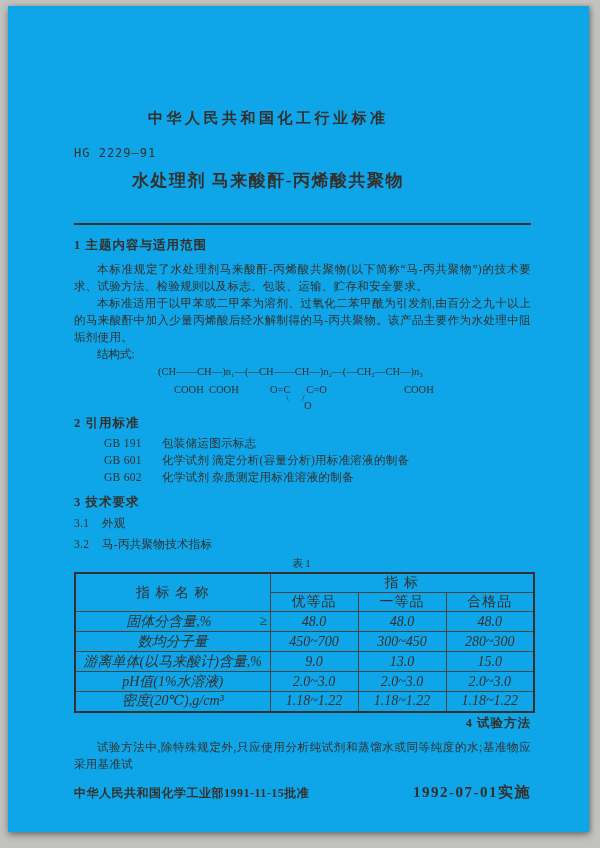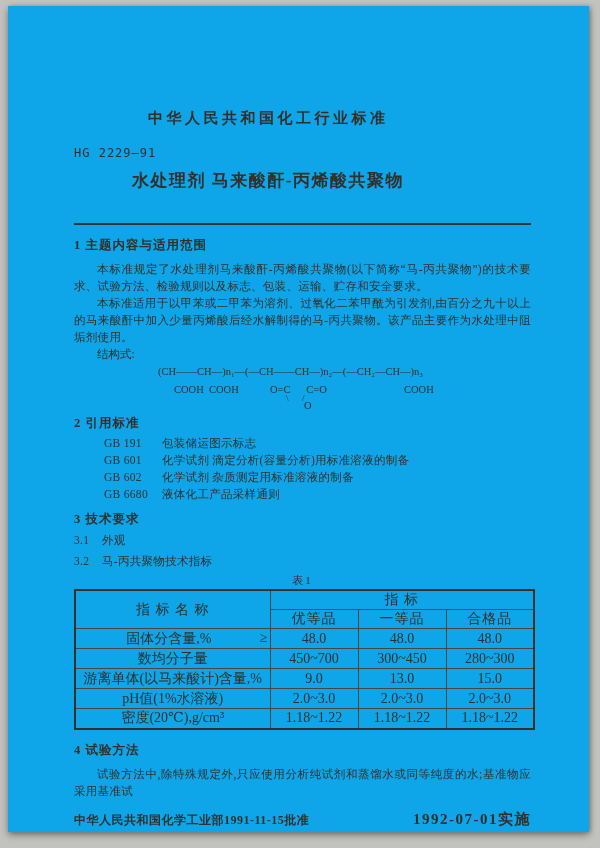--- a/index.html
+++ b/index.html
@@ -65,27 +65,27 @@
   table.spec {
     width:100%; border-collapse:collapse; margin-top:2px;
     font-size:14px; table-layout:fixed;
   }
   table.spec th, table.spec td {
     border:1px solid #4a453e; font-weight:normal;
     text-align:center; vertical-align:middle; padding:0 2px;
   }
   table.spec { border:2px solid #34312c; }
   table.spec tr.hdr th { height:16px; letter-spacing:1px; }
-  table.spec tr.data td { height:20px; }
+  table.spec tr.data td { height:20px;font-style:italic; }
   td.name-cell { text-align:left; padding:0 8px 0 8px; }
   td.name-cell .op { float:right; }
   col.c-name { width:195px; }
   col.c-val  { width:88px; }
   
-  .s4-head { margin-top:12px; }
+  .s4-head { margin-top:2px;text-align:right; }
   .s4-para { margin-top:8px; }
   .footer-row {
     display:flex; justify-content:space-between; align-items:baseline;
     margin-top:10px;
   }
   .foot-left  { font-size:12px; font-weight:bold; letter-spacing:.5px; }
   .foot-right { font-size:15px; font-weight:bold; letter-spacing:1.5px; }
 </style>
 </head>
 <body>
@@ -114,23 +114,20 @@
   <div class="sec-head s2-head">2  引用标准</div>
   <div class="gb-list">
     <div class="gb-row">
       <span class="gb-code">GB 191</span><span class="gb-name">包装储运图示标志</span>
     </div>
     <div class="gb-row">
       <span class="gb-code">GB 601</span><span class="gb-name">化学试剂  滴定分析(容量分析)用标准溶液的制备</span>
     </div>
     <div class="gb-row">
       <span class="gb-code">GB 602</span><span class="gb-name">化学试剂  杂质测定用标准溶液的制备</span>
-    </div>
-    <div class="gb-row">
-      <span class="gb-code">GB 6680</span><span class="gb-name">液体化工产品采样通则</span>
     </div>
   </div>
 
   <div class="sec-head s3-head">3  技术要求</div>
   <div class="clause">
     <span class="num">3.1</span><span>外观</span>
   </div>
   <div class="clause">
     <span class="num">3.2</span><span>马-丙共聚物技术指标</span>
   </div>

